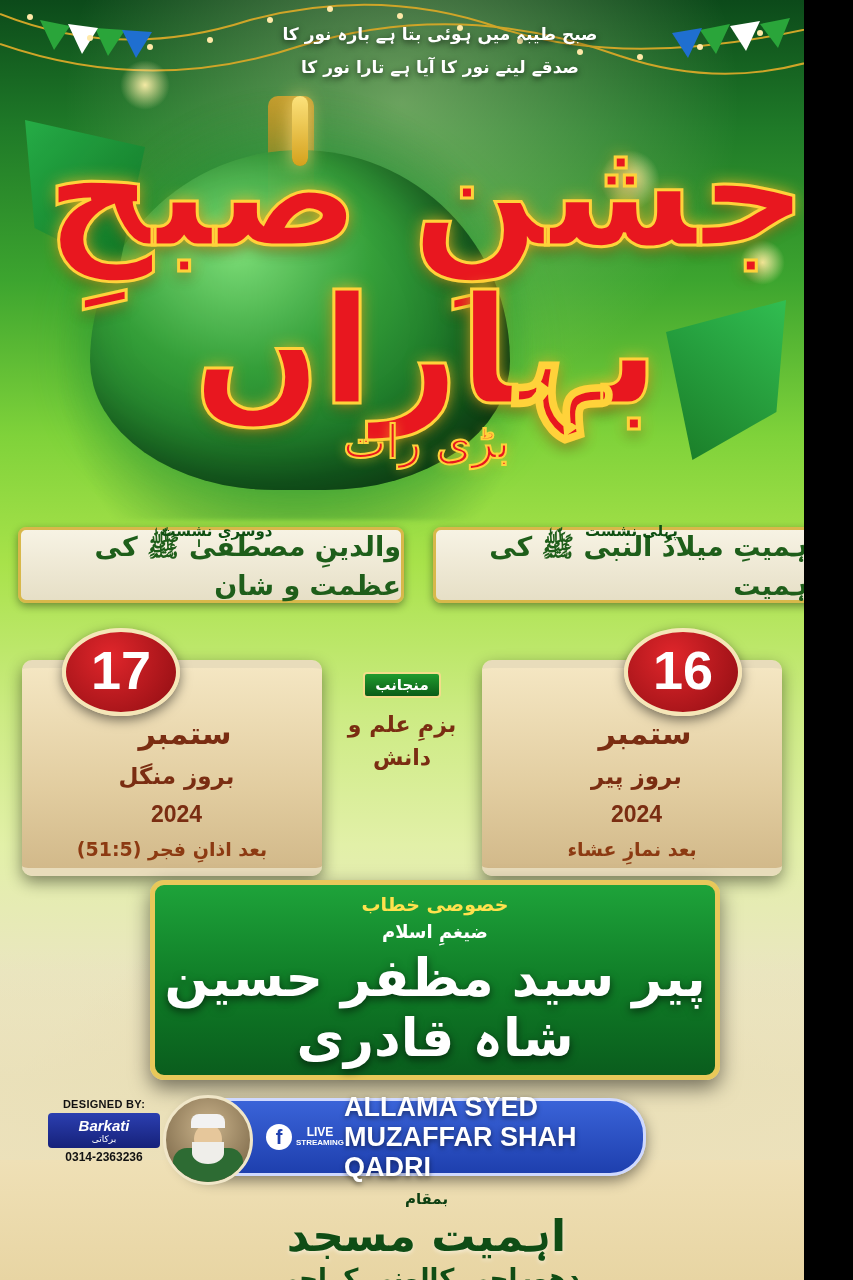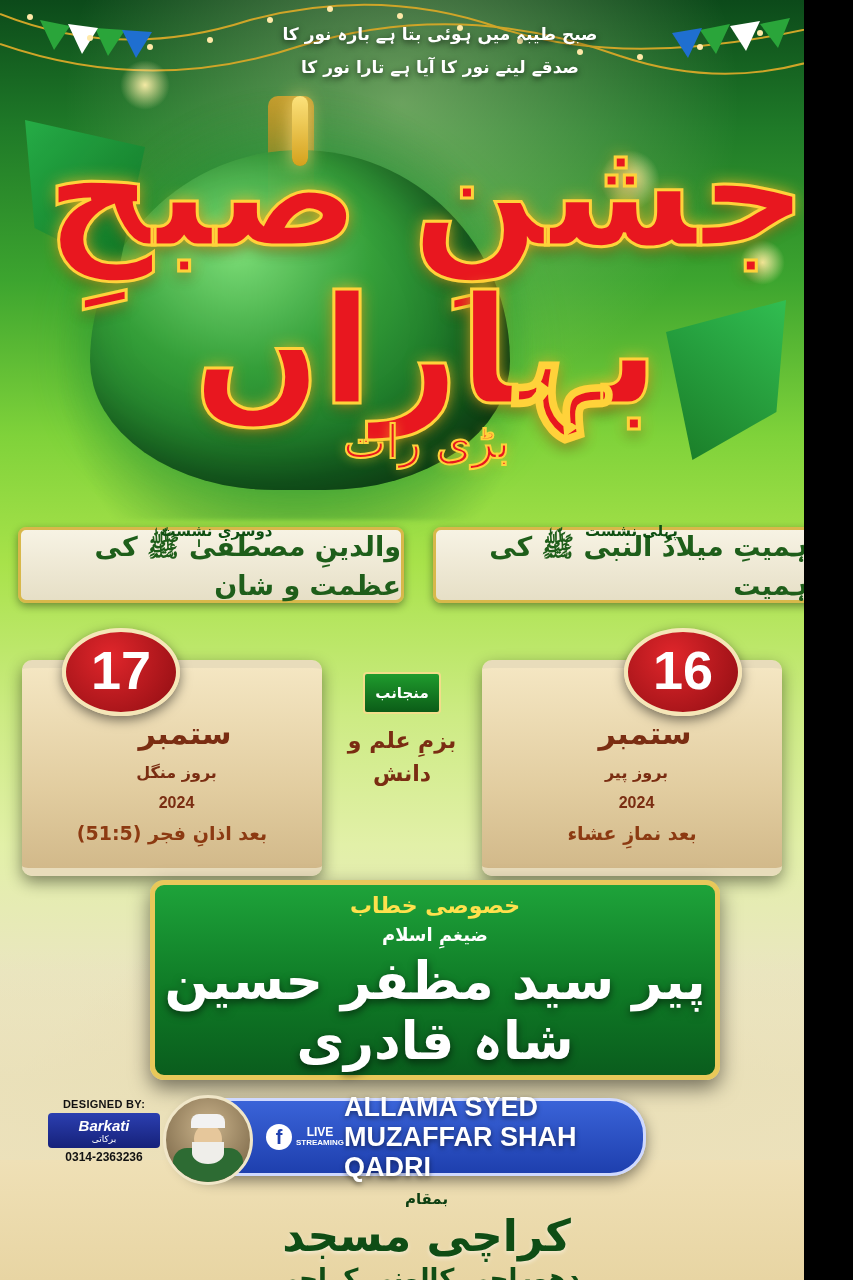--- a/index.html
+++ b/index.html
@@ -98,40 +98,40 @@
   .badge{
     position:absolute;top:-40px;width:110px;height:80px;border-radius:50%;
     background:radial-gradient(circle at 40% 30%,#e0262b,#8e0d12);
     border:4px solid #f5e6b8;box-shadow:0 4px 12px rgba(0,0,0,.5);
     color:#fff;font-size:54px;font-weight:bold;line-height:76px;text-align:center;
   }
   .badge-r{right:40px;}
   .badge-l{left:40px;}
   .scroll-line{text-align:center;color:#7a2d12;font-weight:bold;}
   .scroll .big{font-size:30px;margin-top:48px;padding-left:26px;}
-  .scroll .mid{font-size:16px;margin-top:12px;padding-left:9px;}
+  .scroll .mid{font-size:23px;margin-top:12px;padding-left:9px;}
   .scroll .small{font-size:19px;margin-top:10px;color:#8c3a12;}
   .mid-tag{
     position:absolute;top:672px;left:50%;transform:translateX(-50%);
     width:150px;text-align:center;color:#ffe14d;
   }
   .mid-tag .flag{
     display:inline-block;background:linear-gradient(180deg,#1f9b2d,#0b5c17);
-    border:2px solid #f2dd8a;border-radius:4px;padding:10px 10px;font-size:15px;color:#fff;font-weight:bold;
+    border:2px solid #f2dd8a;border-radius:4px;padding:2px 10px;font-size:15px;color:#fff;font-weight:bold;
   }
   .mid-tag .l1{font-size:22px;font-weight:bold;color:#7a2d12;margin-top:14px;}
   .mid-tag .l2{font-size:22px;font-weight:bold;color:#7a2d12;margin-top:8px;}
   
   .speaker{
     position:absolute;top:880px;left:150px;width:560px;height:190px;border-radius:14px;
     background:linear-gradient(180deg,#1ea33a,#0f7a26 55%,#0a5d1d);
     border:5px solid #e8c85a;box-shadow:0 8px 20px rgba(0,0,0,.5);
     text-align:center;
   }
-  .speaker .khitab{font-size:22px;font-weight:bold;color:#ffe14d;margin-top:8px;}
+  .speaker .khitab{font-size:19px;font-weight:bold;color:#ffe14d;margin-top:8px;}
   .speaker .zeegham{font-size:18px;font-weight:bold;color:#ffffff;margin-top:6px;}
   .speaker .name{font-size:52px;font-weight:bold;color:#ffffff;margin-top:6px;
     text-shadow:0 3px 8px rgba(0,0,0,.6);}
   
   .designed{
     position:absolute;left:48px;top:1098px;width:112px;text-align:center;color:#111;
   }
   .designed .dlabel{font-size:11px;font-weight:bold;letter-spacing:.3px;}
   .designed .dbox{
     margin-top:3px;background:linear-gradient(180deg,#2b3fb0,#16217a);
@@ -299,17 +299,17 @@
       <div style="font-size:8px">STREAMING</div>
     </div>
     <div class="live-name">
       <div>ALLAMA SYED</div>
       <div>MUZAFFAR SHAH QADRI</div>
     </div>
   </div>
 
   <div class="footer">
     <div class="mlogo urdu">بمقام</div>
-    <div class="mname urdu">کراچی مسجد</div>
+    <div class="mname urdu">اہمیت مسجد</div>
     <div class="maddr urdu">دھوراجی کالونی کراچی</div>
   </div>
 
 </div>
 
 </body></html>

